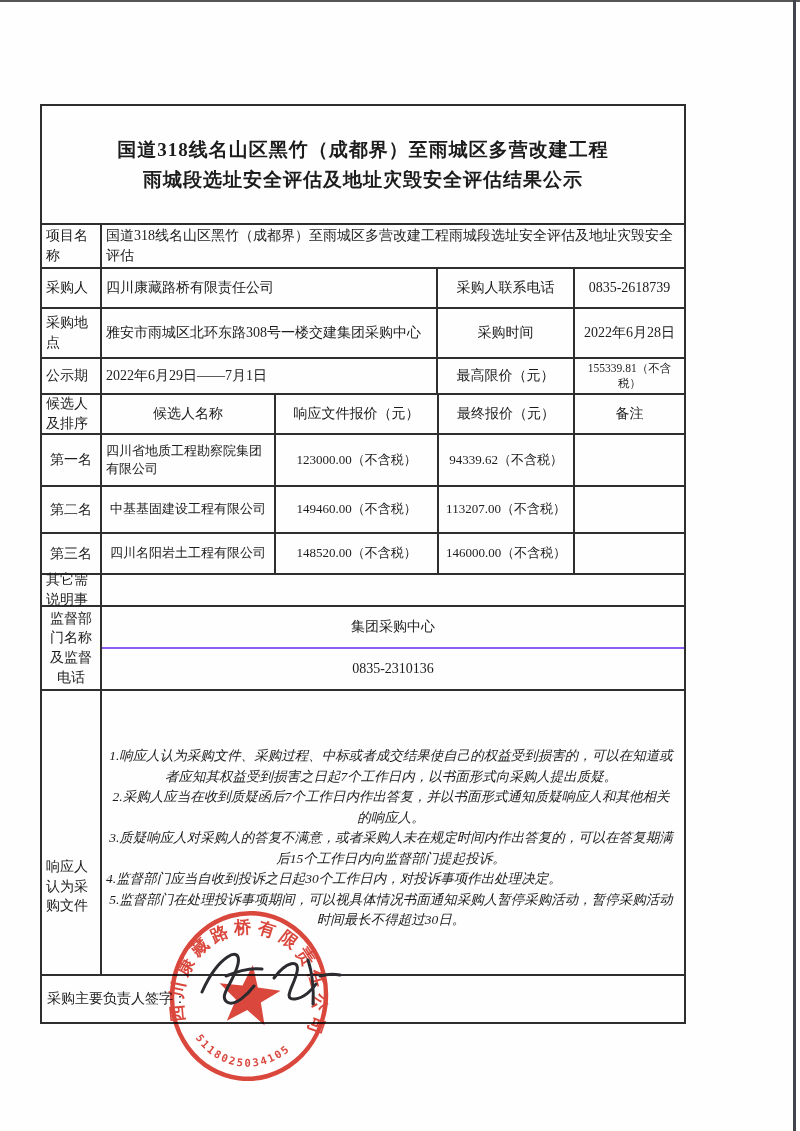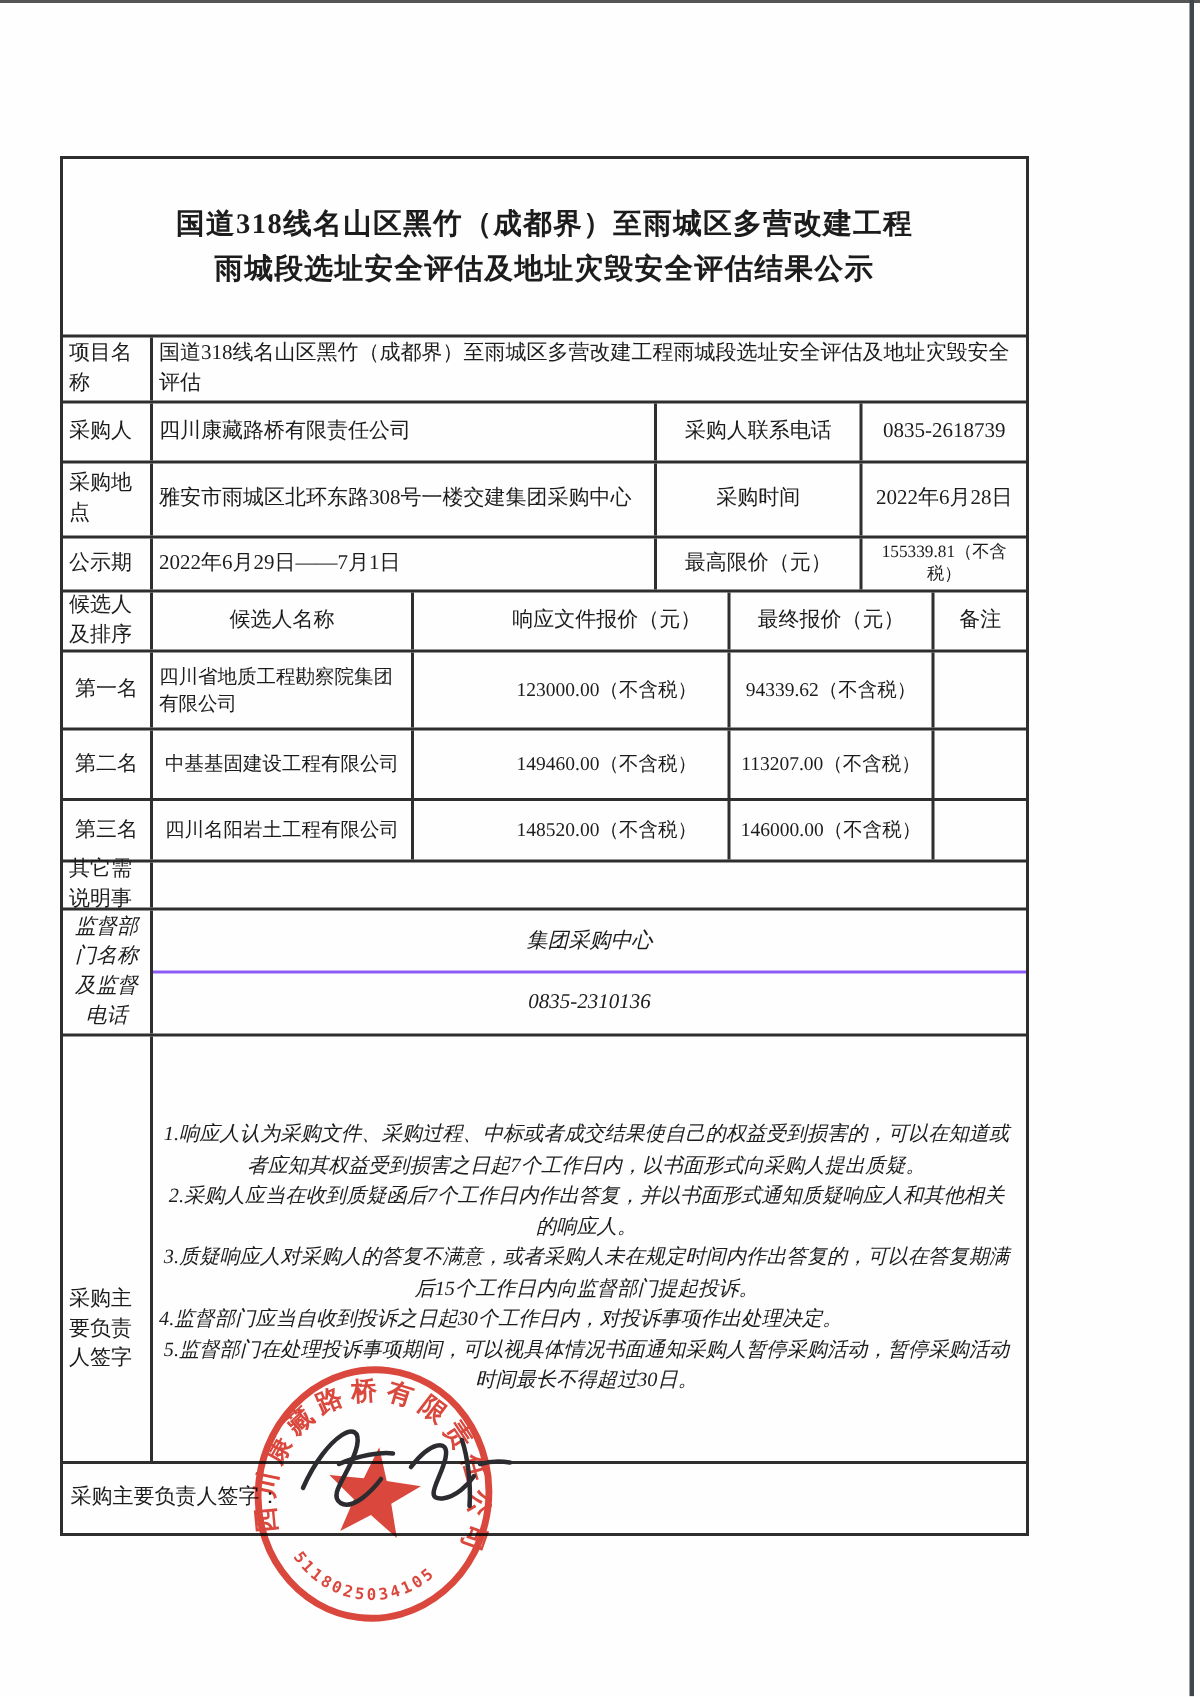--- a/index.html
+++ b/index.html
@@ -25,34 +25,34 @@
   .title{
     width:100%;text-align:center;font-weight:bold;font-size:19px;
     line-height:30px;letter-spacing:1px;
   }
   .c-label{width:60px;flex:none;}
   .c-wide{width:336px;flex:none;}
   .c-sub{width:137px;flex:none;justify-content:center;text-align:center;}
   .c-last{flex:1;justify-content:center;text-align:center;}
   .k-rank{width:60px;flex:none;justify-content:center;text-align:center;}
   .k-name{width:174px;flex:none;justify-content:center;text-align:left;font-size:13px;}
-  .k-bid{width:163px;flex:none;justify-content:center;text-align:right;font-size:13px;margin-left:48px;}
+  .k-bid{width:163px;flex:none;justify-content:center;text-align:right;font-size:13px;}
   .k-final{width:136px;flex:none;justify-content:center;text-align:center;font-size:13px;}
   .k-note{flex:1;justify-content:center;text-align:center;}
   .hdr{font-size:14px;}
   .r-project{height:44px;}
   .r-buyer{height:40px;}
   .r-location{height:50px;}
   .r-publicity{height:36px;}
   .r-chead{height:40px;}
   .r-cand1{height:52px;}
   .r-cand2{height:47px;}
   .r-cand3{height:41px;}
   .r-other{height:32px;}
-  .r-super{height:84px;font-style:italic;}
+  .r-super{height:84px;}
   .r-notice{height:285px;}
   .r-sign{height:46px;}
   .small-price{font-size:11.5px;line-height:1.3;}
   .stack{flex:1;display:flex;flex-direction:column;}
   .stack-cell{
     flex:1;display:flex;align-items:center;justify-content:center;
     font-size:14px;box-sizing:border-box;
   }
   .stack-cell:first-child{border-bottom:2px solid #8b5cf6;}
   .super-label{justify-content:center;text-align:center;}
@@ -154,21 +154,21 @@
 
     <div class="row r-super">
       <div class="cell c-label super-label">监督部门名称及监督电话</div>
       <div class="stack">
         <div class="stack-cell">集团采购中心</div>
         <div class="stack-cell">0835-2310136</div>
       </div>
     </div>
 
     <div class="row r-notice">
-      <div class="cell c-label notice-label">采购主要负责人签字</div>
+      <div class="cell c-label notice-label">响应人认为采购文件</div>
       <div class="cell c-last notice-body">
         <p class="notice-line">1.响应人认为采购文件、采购过程、中标或者成交结果使自己的权益受到损害的，可以在知道或者应知其权益受到损害之日起7个工作日内，以书面形式向采购人提出质疑。</p>
         <p class="notice-line">2.采购人应当在收到质疑函后7个工作日内作出答复，并以书面形式通知质疑响应人和其他相关的响应人。</p>
         <p class="notice-line">3.质疑响应人对采购人的答复不满意，或者采购人未在规定时间内作出答复的，可以在答复期满后15个工作日内向监督部门提起投诉。</p>
         <p class="notice-line">4.监督部门应当自收到投诉之日起30个工作日内，对投诉事项作出处理决定。</p>
         <p class="notice-line">5.监督部门在处理投诉事项期间，可以视具体情况书面通知采购人暂停采购活动，暂停采购活动时间最长不得超过30日。</p>
       </div>
     </div>
 
     <div class="row r-sign">

